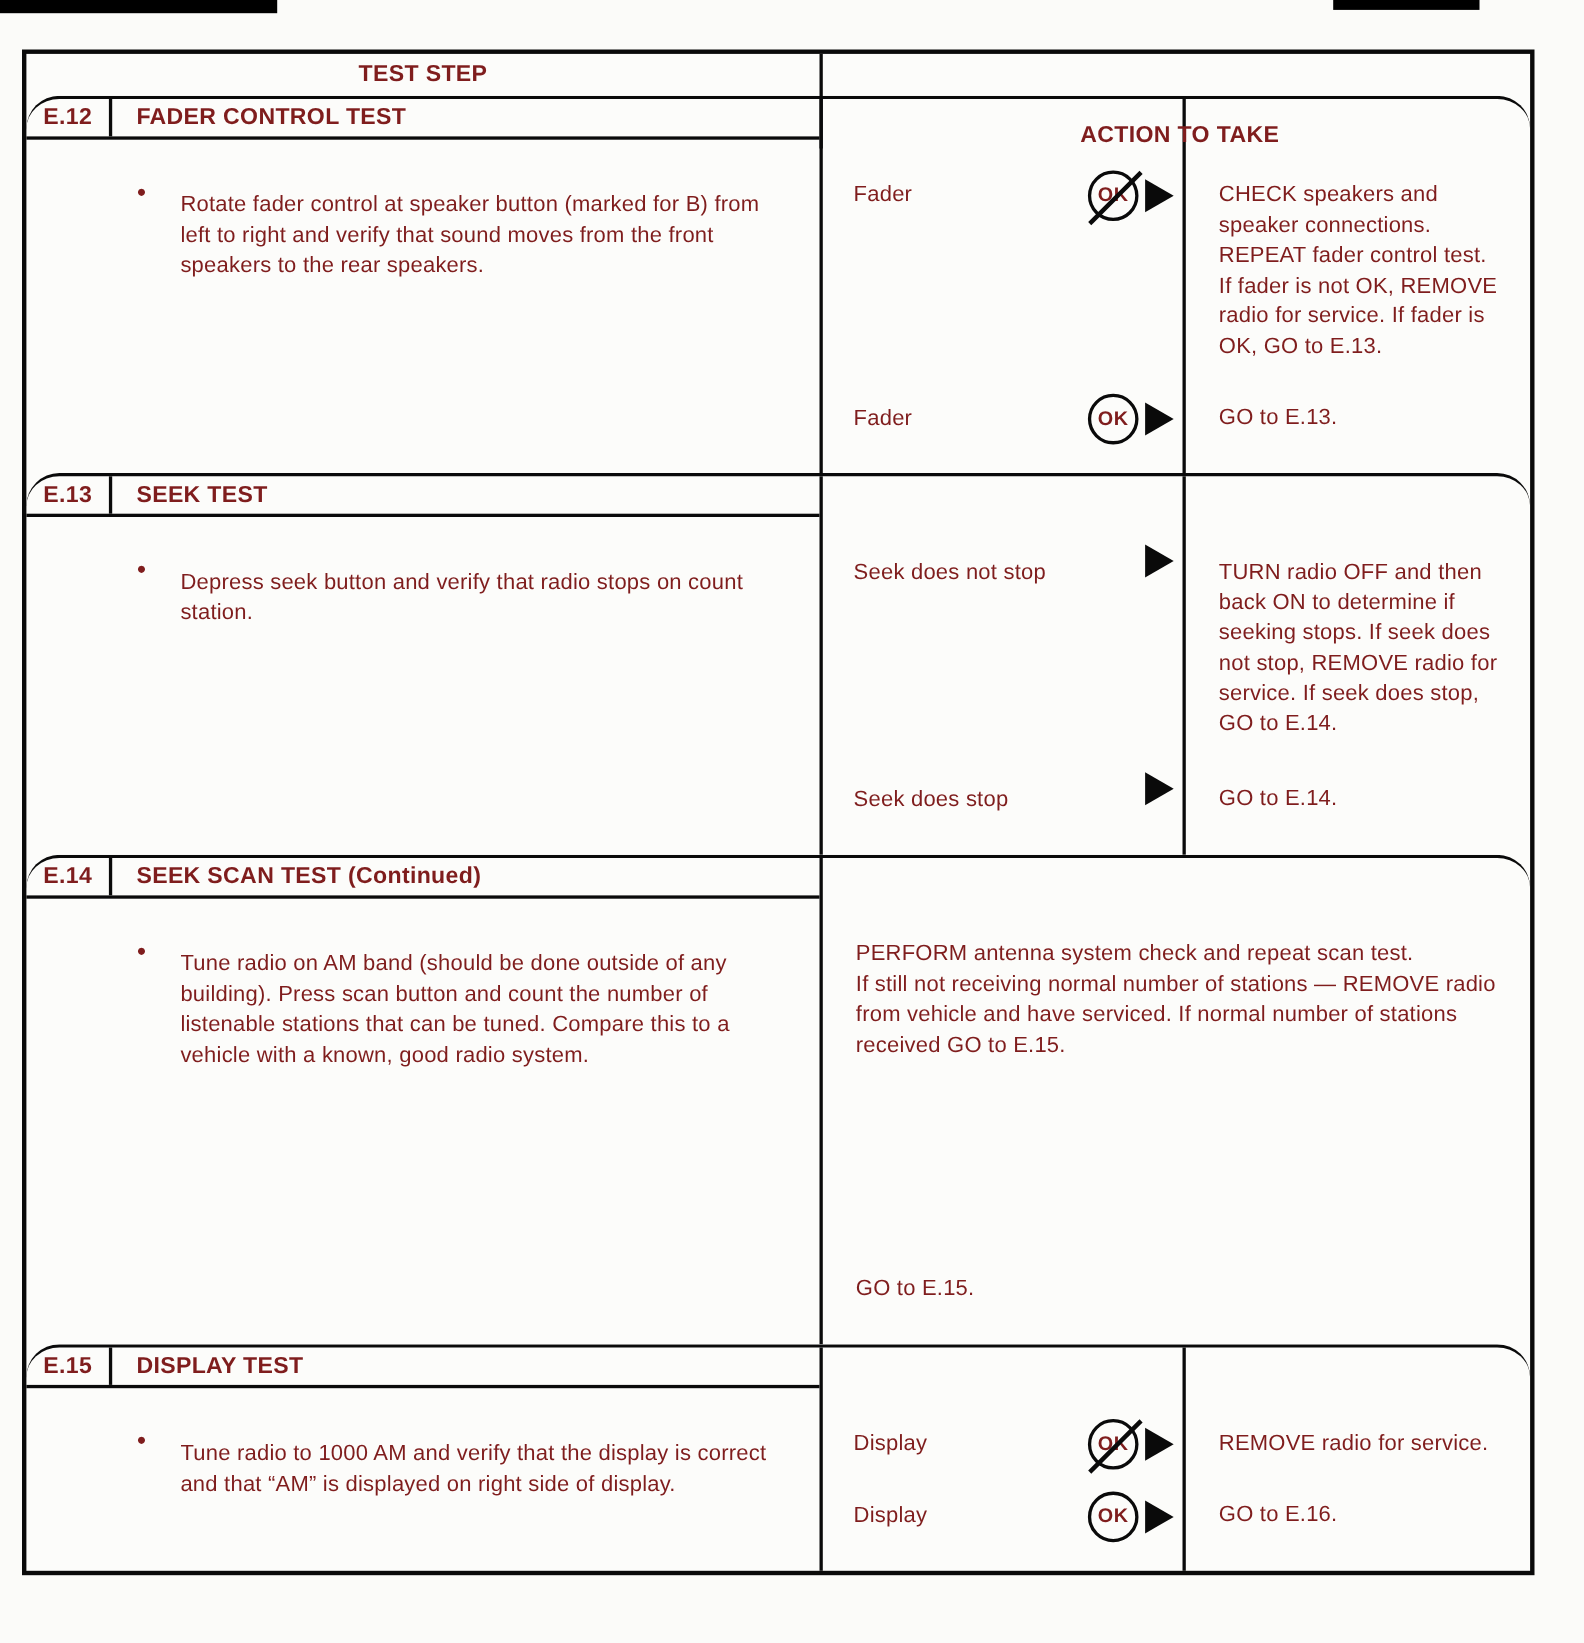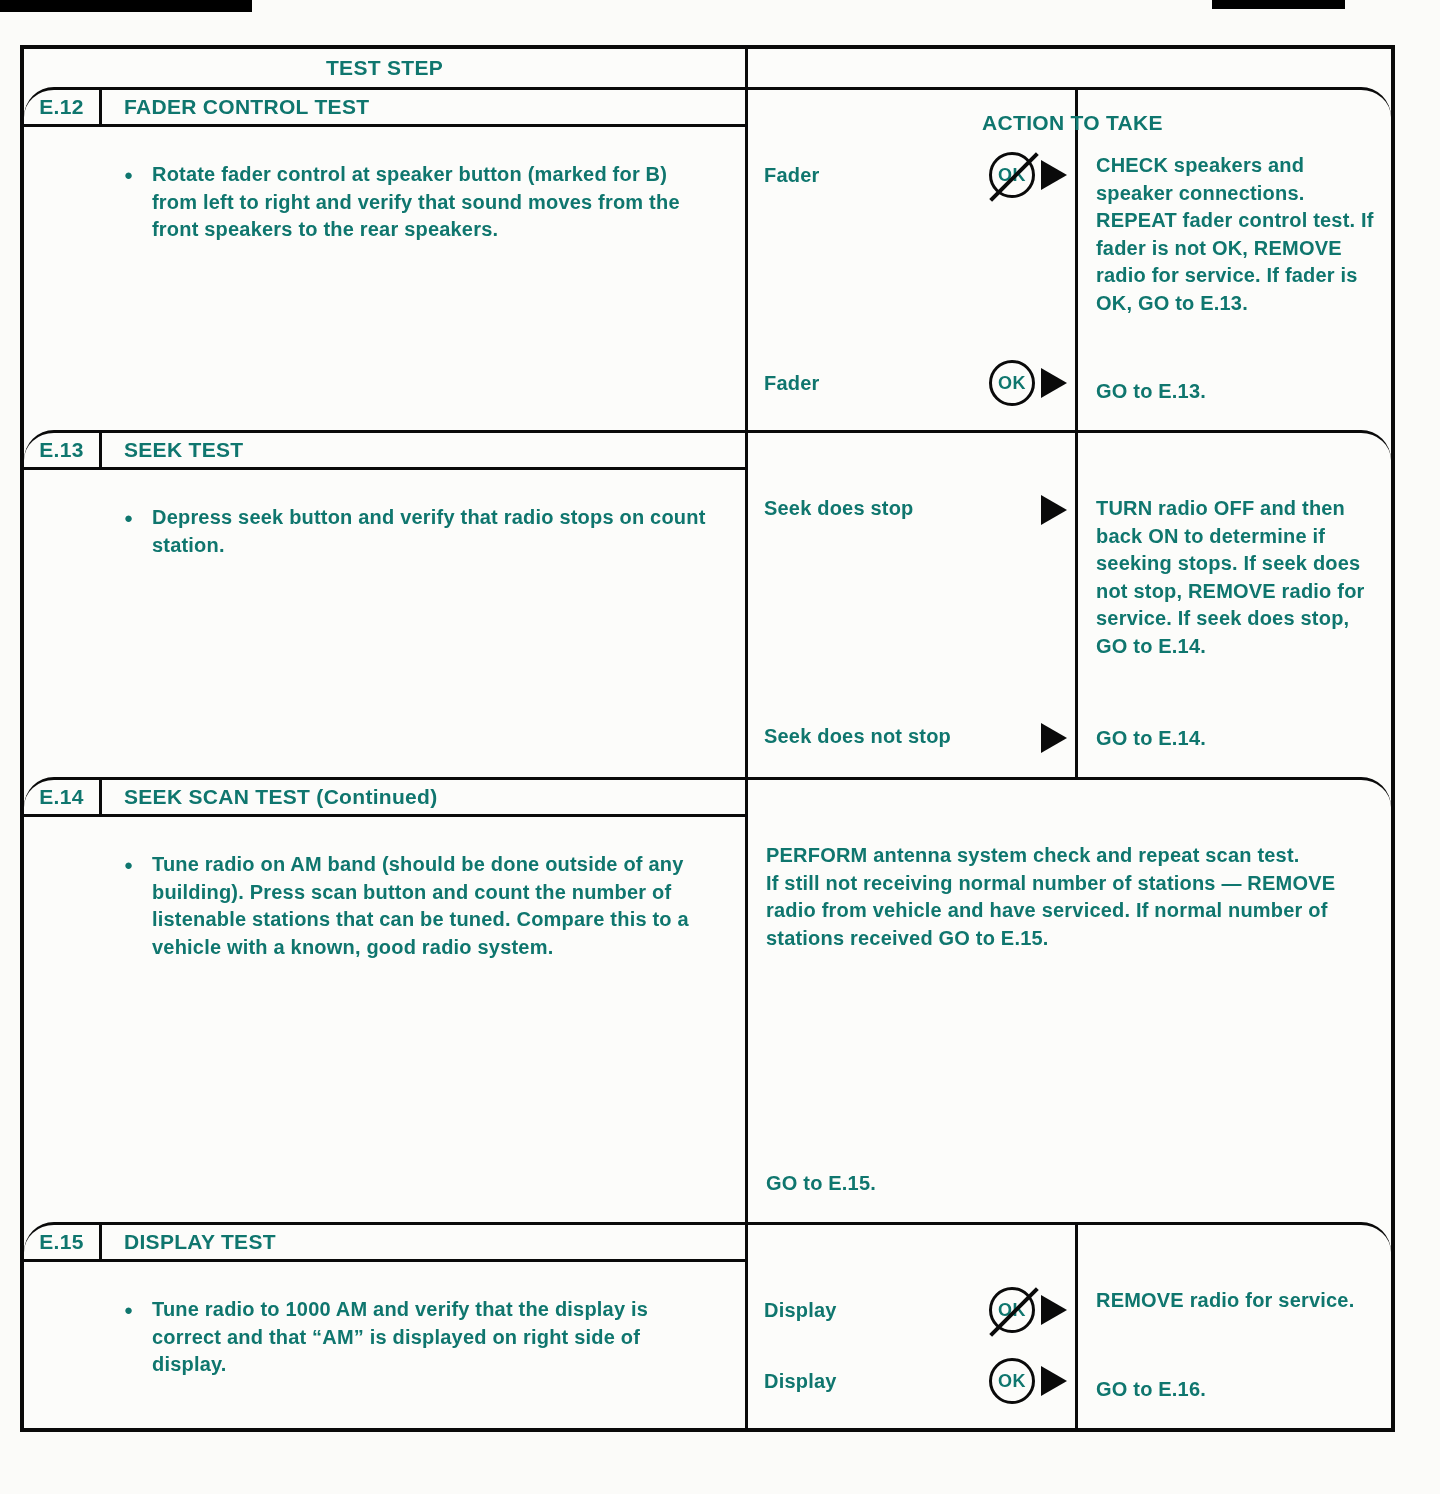--- a/index.html
+++ b/index.html
@@ -2,21 +2,21 @@
 <html><head>
 <meta charset="utf-8">
 <style>
   html, body { margin: 0; padding: 0; }
   .page {
     position: relative;
     width: 1440px;
     height: 1494px;
     background: #fbfbf9;
     font-family: "Liberation Sans", "DejaVu Sans", sans-serif;
-    color: #0f766e;
+    color: #7f1d1d;
     overflow: hidden;
   }
   .artifact { position: absolute; background: #000; }
   .artifact.a1 { left: 0; top: 0; width: 252px; height: 12px; }
   .artifact.a2 { left: 1212px; top: 0; width: 133px; height: 9px; }
 
   .doc {
     position: absolute;
     left: 20px; top: 45px;
     width: 1375px;
@@ -52,21 +52,21 @@
   .sec-id {
     width: 78px; height: 100%;
     border-right: 3px solid #0a0a0a;
     display: flex; align-items: center; justify-content: center;
   }
   .sec-title { padding-left: 22px; }
 
   .steps { padding: 34px 30px 20px 100px; }
   .step { display: flex; }
   .bullet { width: 28px; font-size: 15px; line-height: 27px; flex: 0 0 28px; }
-  .step-text, .action, .res-label { margin: 0; font-weight: 700; }
+  .step-text, .action, .res-label { margin: 12px; font-weight: 400; }
   .step-text { font-size: 20px; line-height: 1.38; letter-spacing: 0.2px; }
 
   .col-result, .col-action {
     display: flex; flex-direction: column; justify-content: space-between;
     padding: 62px 8px 24px 16px;
   }
   .col-action { padding-left: 18px; padding-right: 12px; }
 
   .res { display: flex; justify-content: space-between; align-items: flex-start; }
   .res.with-badge { align-items: center; }
@@ -165,25 +165,25 @@
         </div>
         <div class="steps">
           <div class="step">
             <span class="bullet">●</span>
             <p class="step-text">Depress seek button and verify that radio stops on count station.</p>
           </div>
         </div>
       </div>
       <div class="col-result">
         <div class="res">
+          <span class="res-label">Seek does not stop</span>
+          <i class="tri"></i>
+        </div>
+        <div class="res">
           <span class="res-label">Seek does stop</span>
-          <i class="tri"></i>
-        </div>
-        <div class="res">
-          <span class="res-label">Seek does not stop</span>
           <i class="tri"></i>
         </div>
       </div>
       <div class="col-action">
         <p class="action">TURN radio OFF and then back ON to determine if seeking stops. If seek does not stop, REMOVE radio for service. If seek does stop, GO to E.14.</p>
         <p class="action">GO to E.14.</p>
       </div>
     </section>
 
     <section class="sec sec-2">

